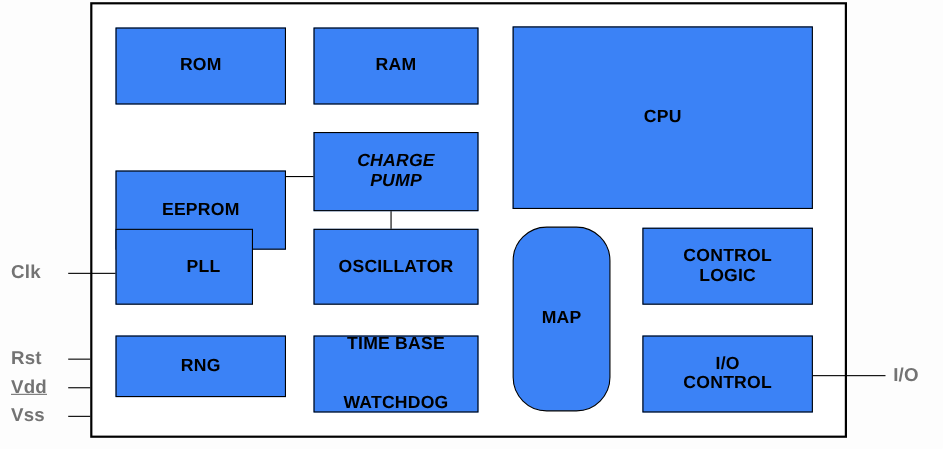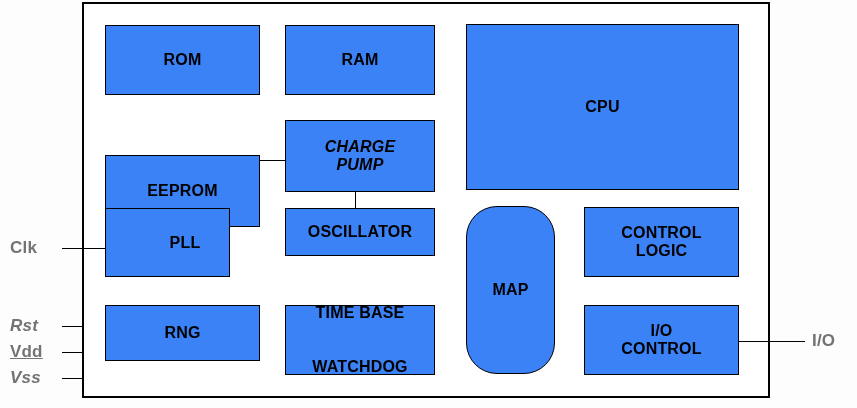--- a/index.html
+++ b/index.html
@@ -89,21 +89,21 @@
   <div class="block" id="block-charge-pump" style="left: 285px; top: 120px; width: 150px; height: 72px; font-style: italic;">
     <span>CHARGE</span>
     <span class="line2">PUMP</span>
   </div>
 
   <div class="block" id="block-pll" style="left: 105px; top: 208px; width: 125px; height: 69px; padding-left: 35px;">
     <span>PLL</span>
 
   </div>
 
-  <div class="block" id="block-oscillator" style="left: 285px; top: 208px; width: 150px; height: 48px;">
+  <div class="block" id="block-oscillator" style="left: 285px; top: 208px; width: 150px; height: 69px;">
     <span>OSCILLATOR</span>
 
   </div>
 
   <div class="block" id="block-map" style="left: 466px; top: 206px; width: 89px; height: 168px; border-radius: 31px;">
     <span>MAP</span>
 
   </div>
 
   <div class="block" id="block-control-logic" style="left: 584px; top: 207px; width: 155px; height: 70px;">
@@ -120,23 +120,23 @@
     <span>TIME BASE</span>
     <span class="line2">WATCHDOG</span>
   </div>
 
   <div class="block" id="block-io-control" style="left: 584px; top: 305px; width: 155px; height: 70px;">
     <span>I/O</span>
     <span class="line2">CONTROL</span>
   </div>
 
   <div class="pin-label" id="pin-clk" style="left: 10px; top: 238px;">Clk</div>
-  <div class="pin-label" id="pin-rst" style="left: 10px; top: 316px; font-style: italic;">Rst</div>
+  <div class="pin-label" id="pin-rst" style="left: 10px; top: 316px;">Rst</div>
   <div class="pin-label" id="pin-vdd" style="left: 10px; top: 342px; text-decoration: underline;">Vdd</div>
-  <div class="pin-label" id="pin-vss" style="left: 10px; top: 368px; font-style: italic;">Vss</div>
+  <div class="pin-label" id="pin-vss" style="left: 10px; top: 368px;">Vss</div>
   <div class="pin-label" id="pin-io" style="left: 812px; top: 331px;">I/O</div>
 
   <div class="wire-h" id="wire-clk" style="left: 62px; top: 248px; width: 43px;"></div>
   <div class="wire-h" id="wire-rst" style="left: 62px; top: 326px; width: 20px;"></div>
   <div class="wire-h" id="wire-vdd" style="left: 62px; top: 352px; width: 20px;"></div>
   <div class="wire-h" id="wire-vss" style="left: 62px; top: 378px; width: 20px;"></div>
   <div class="wire-h" id="wire-io" style="left: 739px; top: 341px; width: 66px;"></div>
 
   <div class="wire-h" id="conn-0" style="left: 260px; top: 160px; width: 25px;"></div>
   <div class="wire-v" id="conn-1" style="left: 355px; top: 192px; height: 16px;"></div>

